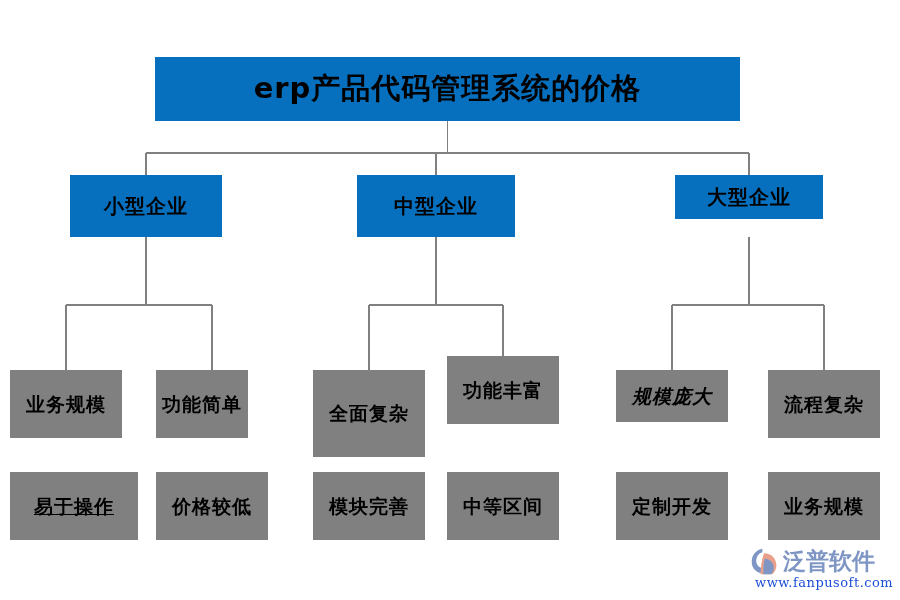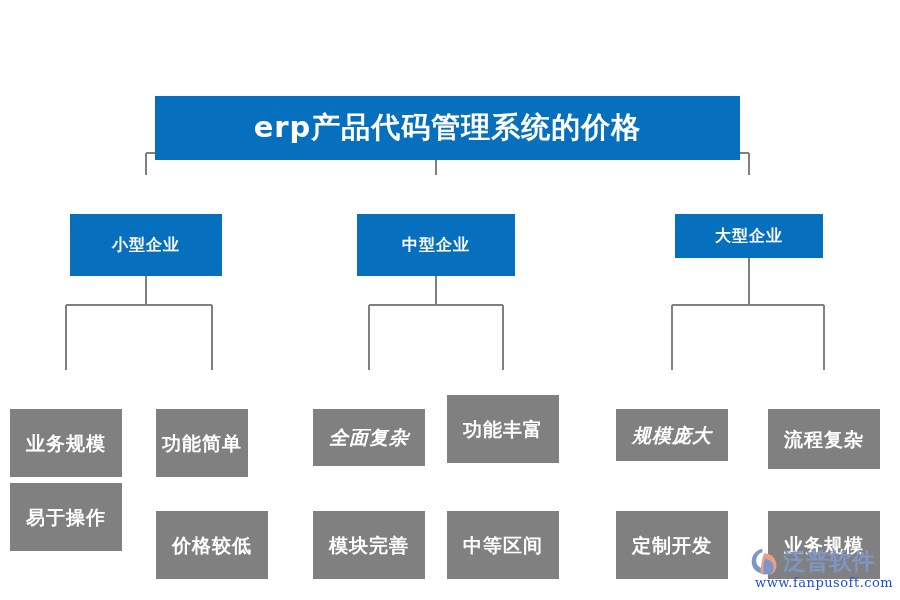--- a/index.html
+++ b/index.html
@@ -27,59 +27,58 @@
     height: 600px;
     pointer-events: none;
   }
   .node {
     position: absolute;
     display: flex;
     align-items: center;
     justify-content: center;
     box-sizing: border-box;
     text-align: center;
-    color: #ffffff;
+    color: #000000;
     letter-spacing: 1px;
     line-height: 1.1;
     white-space: nowrap;
-    margin-top: 39px;
   }
   .node.root {
     background: #0670be;
     font-size: 29px;
     font-weight: 600;
   }
   .node.level2 {
     background: #0670be;
-    font-size: 16px;
+    font-size: 20px;
     font-weight: 600;
   }
   .node.leaf {
     background: #808080;
     font-size: 19px;
     font-weight: 600;
   }
   
   #node-root { left: 155px; top: 57px; width: 585px; height: 64px; }
 
   
   #node-small  { left: 70px;  top: 175px; width: 152px; height: 62px; }
   #node-medium { left: 357px; top: 175px; width: 158px; height: 62px; }
   #node-large  { left: 675px; top: 175px; width: 148px; height: 44px; }
 
   
   #leaf-s1 { left: 10px;  top: 370px; width: 112px; height: 68px; }
   #leaf-s2 { left: 156px; top: 370px; width: 92px; height: 68px; }
-  #leaf-m1 { left: 313px; top: 370px; width: 112px; height: 57px; font-style: italic; }
+  #leaf-m1 { left: 313px; top: 370px; width: 112px; height: 87px; }
   #leaf-m2 { left: 447px; top: 356px; width: 112px; height: 68px; }
   #leaf-l1 { left: 616px; top: 370px; width: 112px; height: 52px; font-style: italic; }
-  #leaf-l2 { left: 768px; top: 370px; width: 112px; height: 60px; }
+  #leaf-l2 { left: 768px; top: 370px; width: 112px; height: 68px; }
 
   
-  #leaf-s3 { left: 10px;  top: 444px; width: 112px; height: 68px; }
+  #leaf-s3 { left: 10px;  top: 472px; width: 128px; height: 68px; text-decoration: underline; }
   #leaf-s4 { left: 156px; top: 472px; width: 112px; height: 68px; }
   #leaf-m3 { left: 313px; top: 472px; width: 112px; height: 68px; }
   #leaf-m4 { left: 447px; top: 472px; width: 112px; height: 68px; }
   #leaf-l3 { left: 616px; top: 472px; width: 112px; height: 68px; }
   #leaf-l4 { left: 768px; top: 472px; width: 112px; height: 68px; }
 
   
   #logo {
     position: absolute;
     left: 750px;

